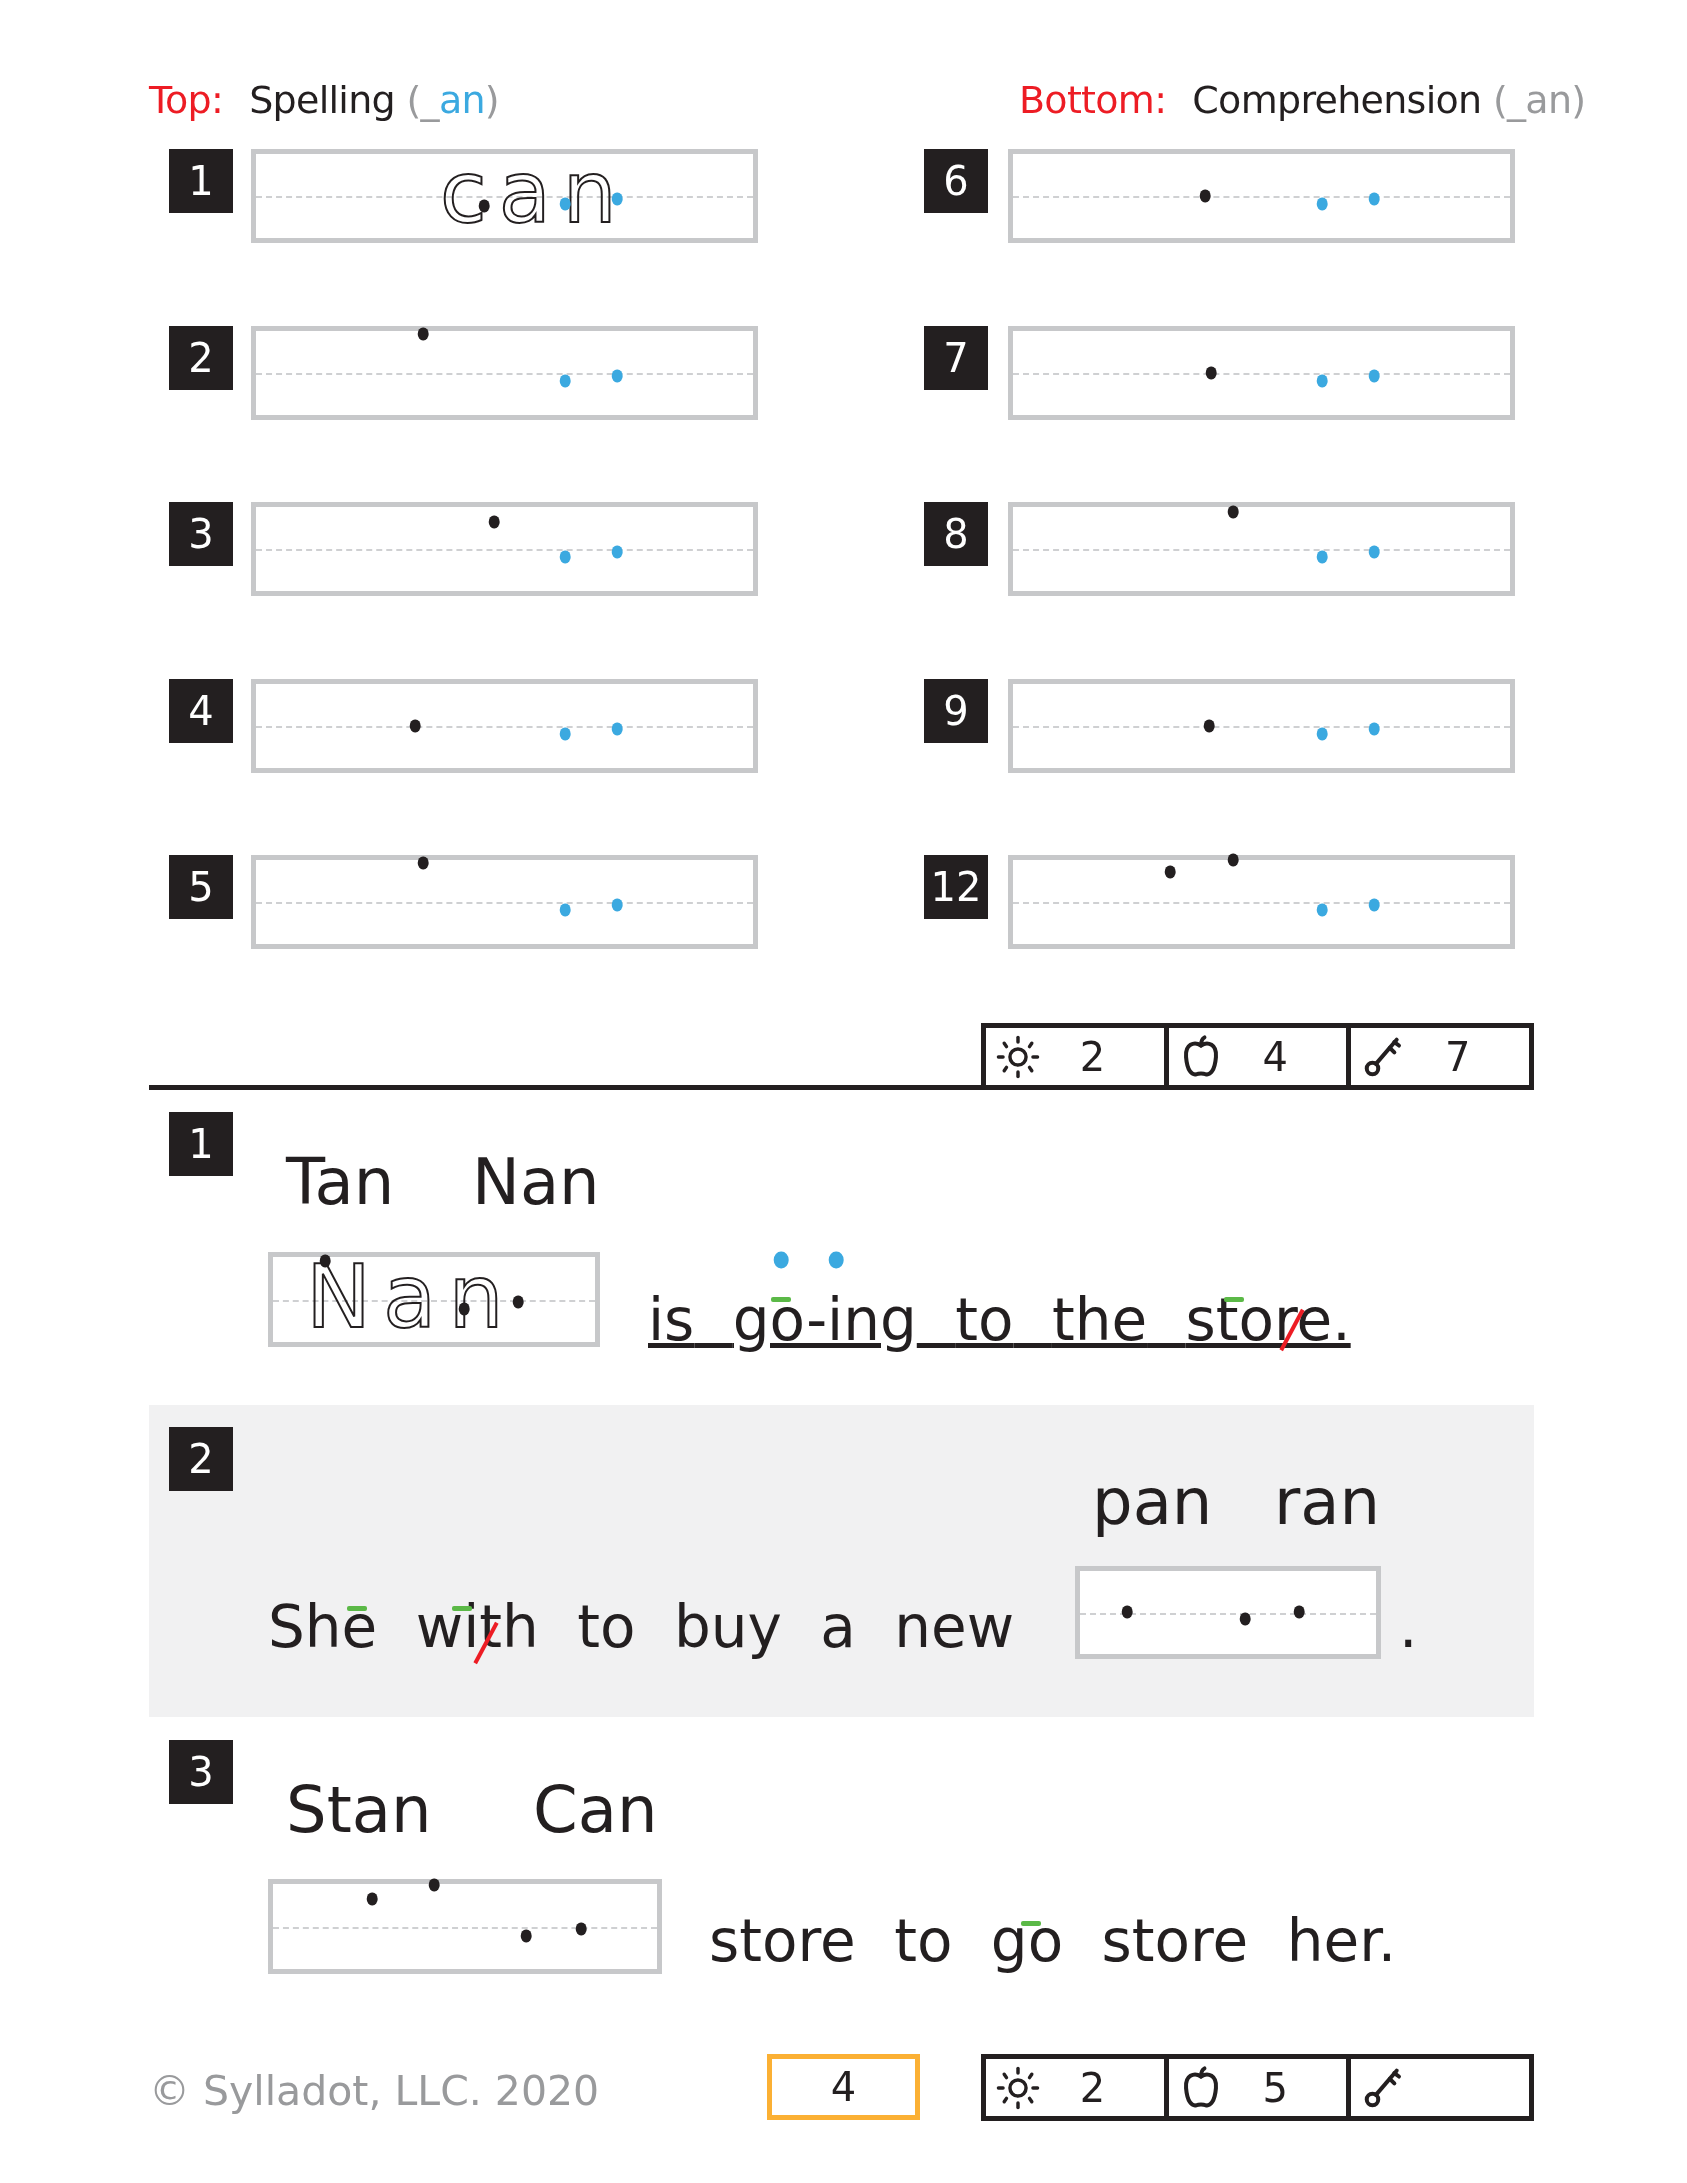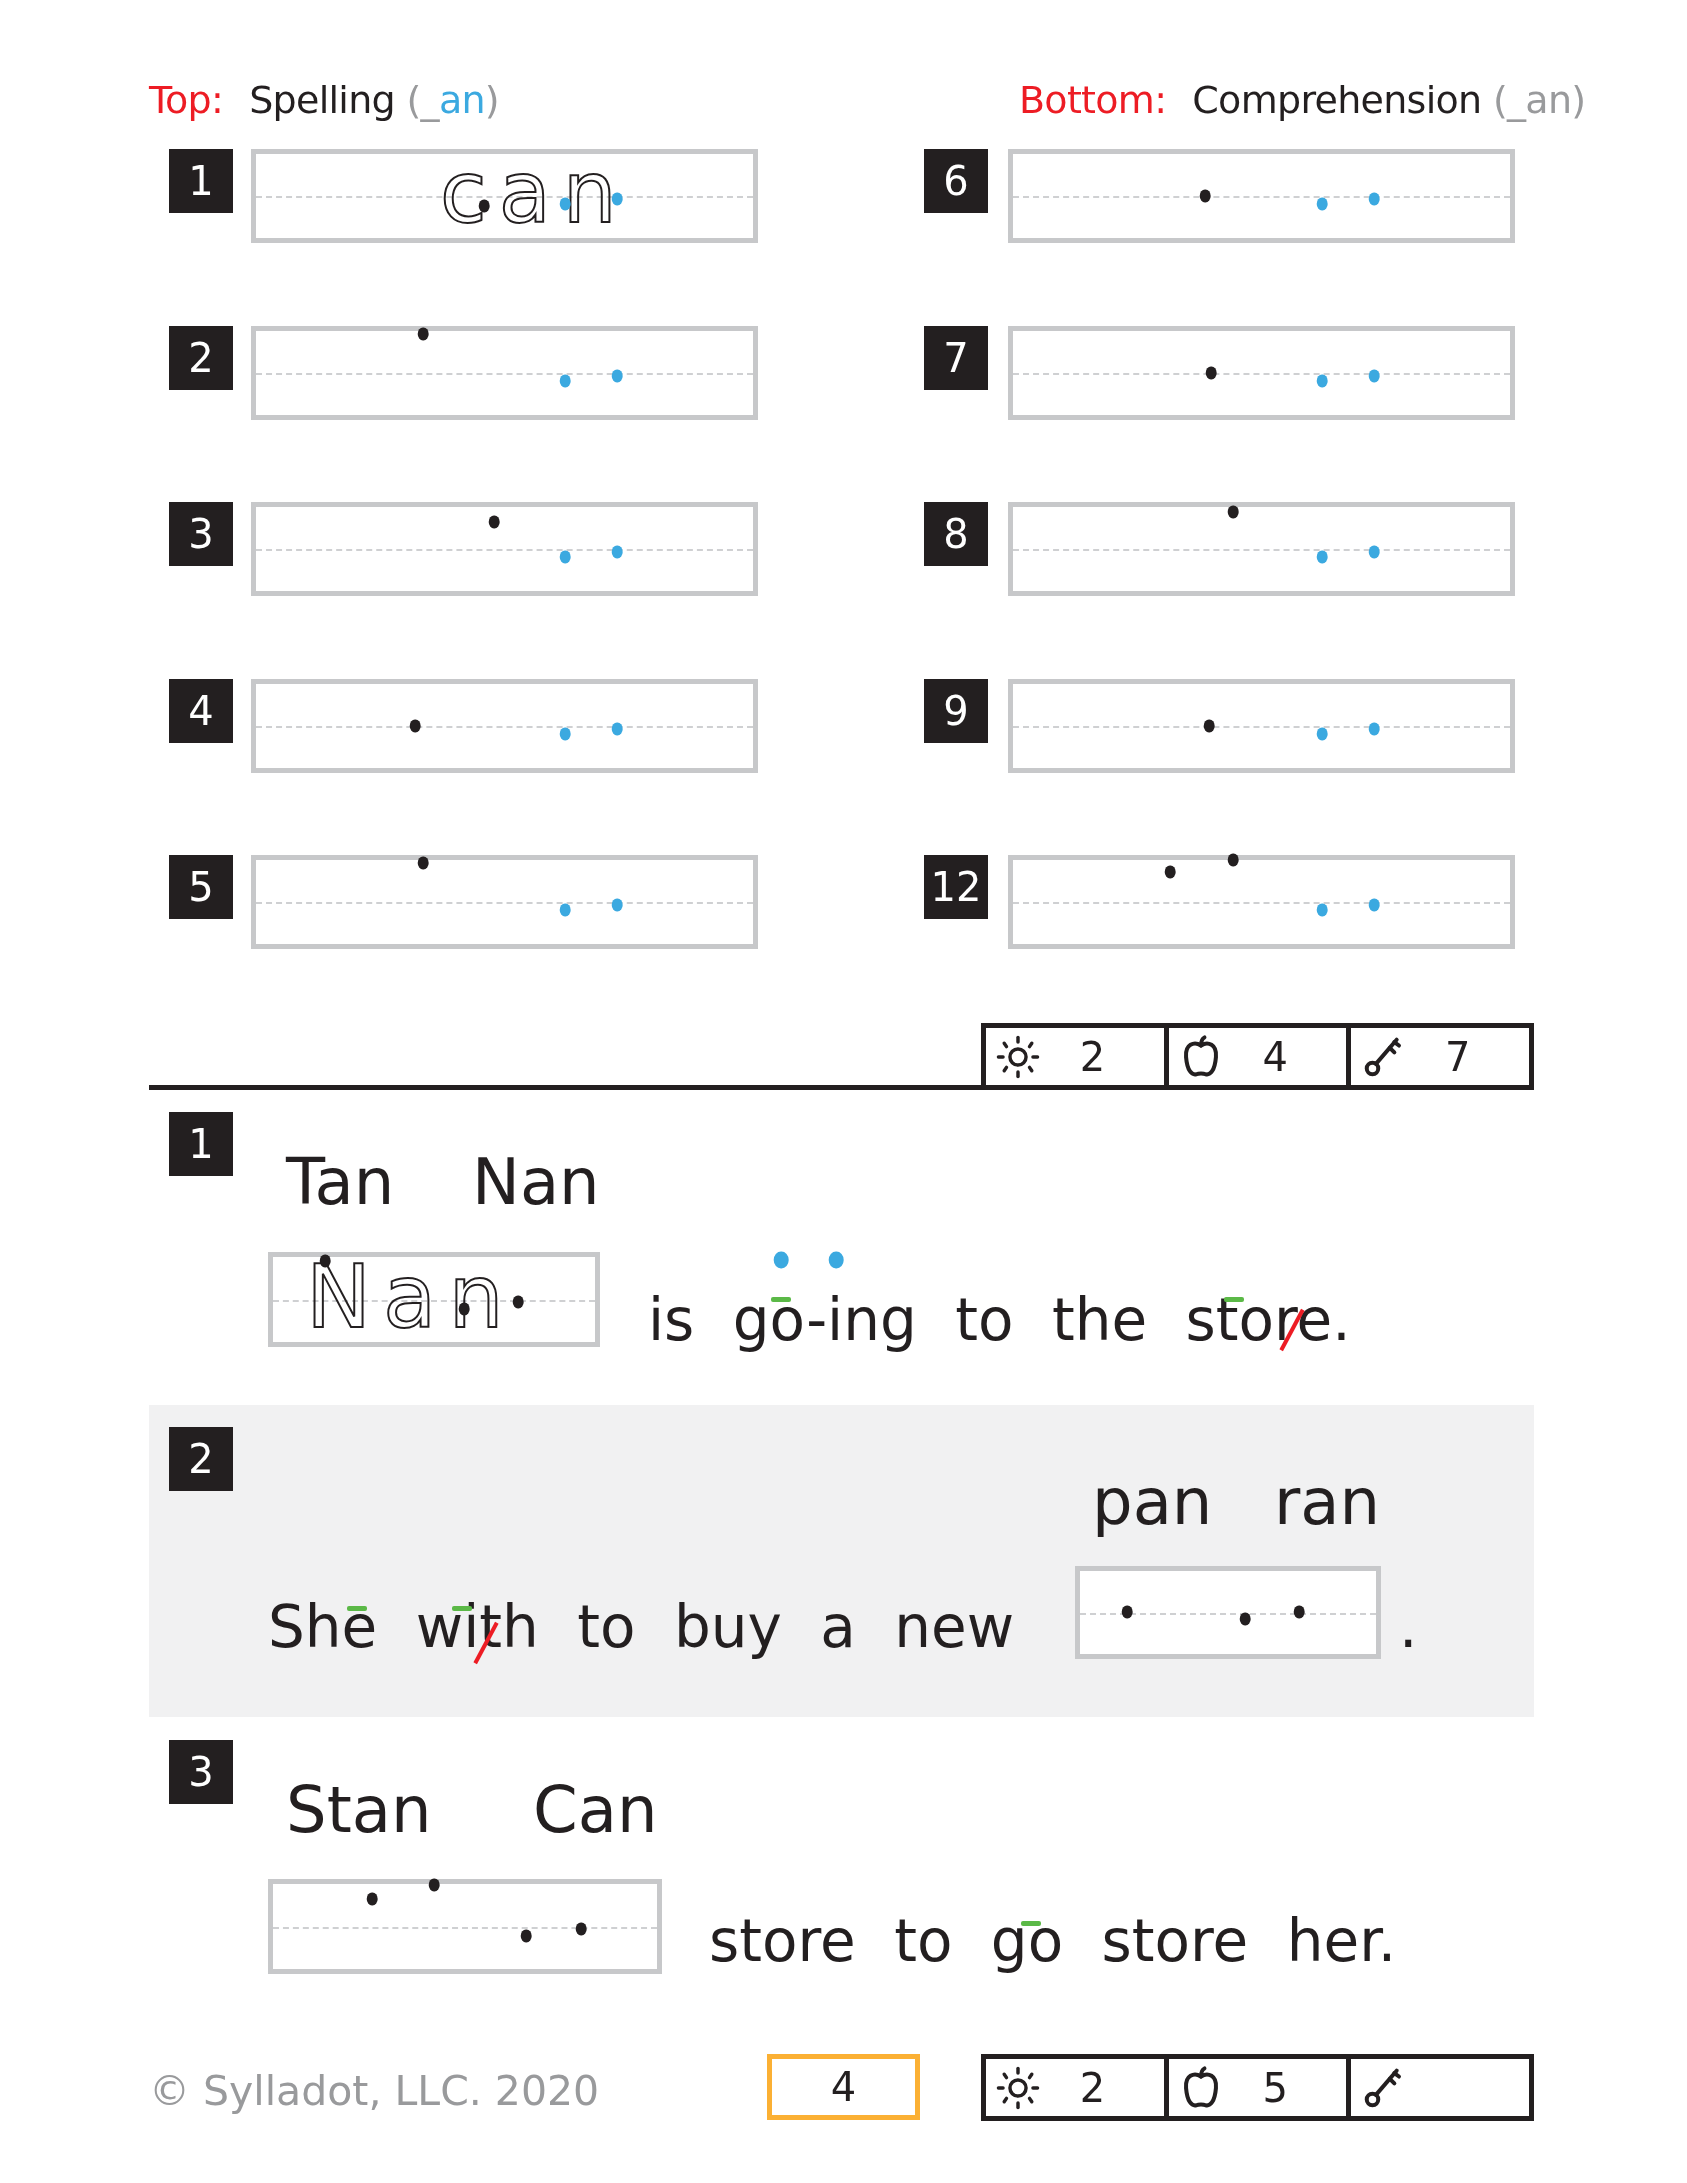--- a/index.html
+++ b/index.html
@@ -170,21 +170,21 @@
 <div class="numbox" style="left:169px;top:1112px;">1</div>
 <div class="word" style="left:286px;top:1150px;">Tan</div>
 <div class="word" style="left:472px;top:1150px;">Nan</div>
 <div class="wbox" style="left:268px;top:1252px;width:332px;height:95px;">
   <div class="mid"></div>
   <div class="trace" style="left:33px;top:-2.6px;font-size:87px;">Nan</div>
   <div class="dot" style="left:52px;top:4px;"></div>
   <div class="dot" style="left:191px;top:52px;"></div>
   <div class="dot" style="left:245px;top:45px;"></div>
 </div>
-<div class="sent" style="left:648px;top:1291px;">
+<div class="sent" style="left:648px;top:1291px;text-decoration:underline;">
   <span>is</span>
   <span>go-ing</span>
   <span>to</span>
   <span>the</span>
   <span>store.</span>
 </div>
 <div class="dot b" style="left:781px;top:1260px;width:14.6px;height:17px;"></div>
 <div class="dot b" style="left:836px;top:1260px;width:14.6px;height:17px;"></div>
 <div class="macron" style="left:771px;top:1297px;"></div>
 <div class="macron" style="left:1224px;top:1297px;"></div>

